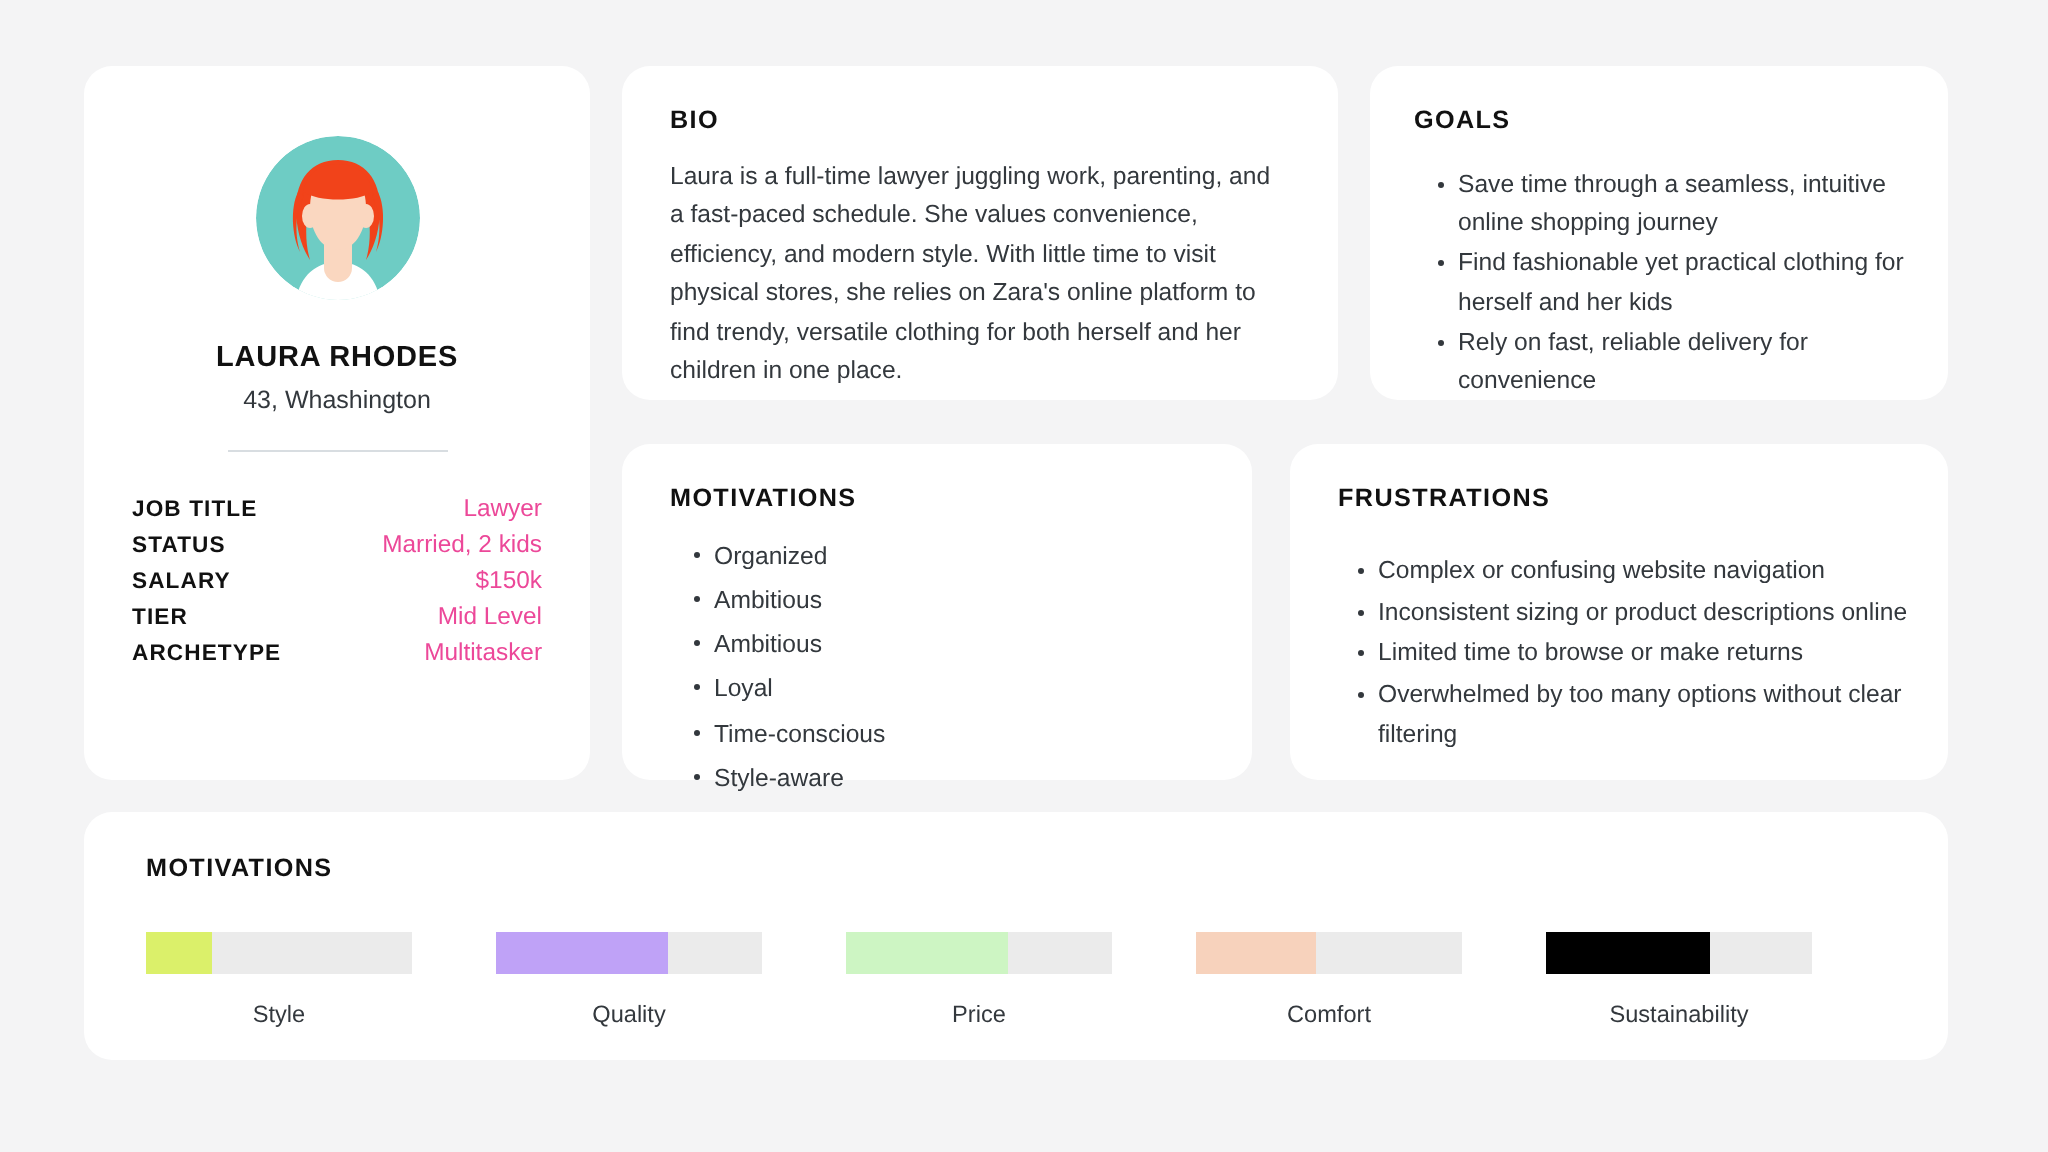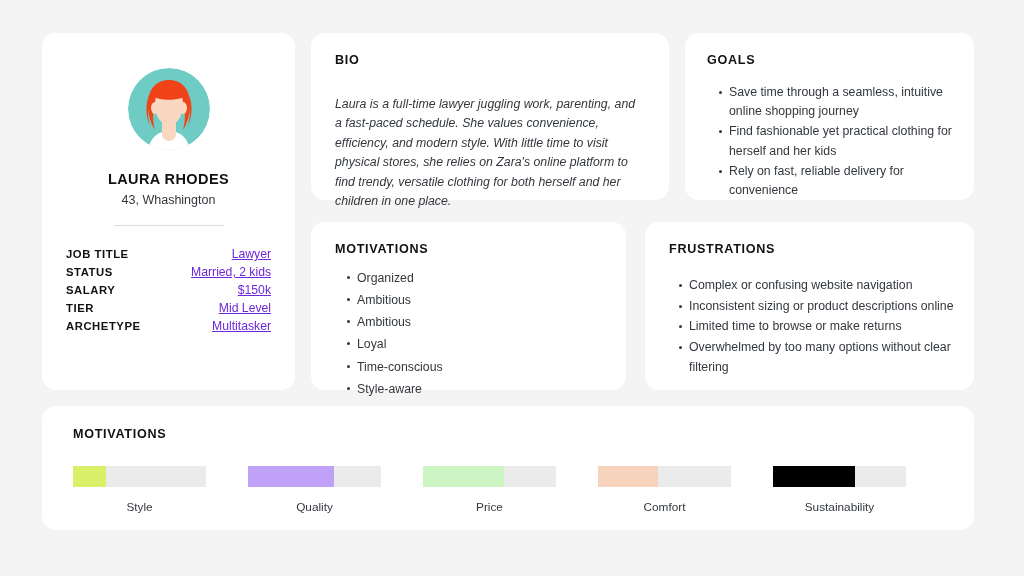--- a/index.html
+++ b/index.html
@@ -93,40 +93,38 @@
   .attr-label {
     font-size: 11.3px;
     font-weight: bold;
     letter-spacing: 0.55px;
     color: #111111;
     white-space: nowrap;
   }
 
   .attr-value {
     font-size: 12.2px;
-    color: #6d28d9;
+    color: #ec4899;
     text-align: center;
     white-space: nowrap;
-    text-decoration: underline;
   }
 
   
   .section-title {
     font-size: 12.6px;
     font-weight: bold;
     letter-spacing: 0.7px;
     color: #111111;
   }
 
   .body-text {
-    margin-top: 28px;
+    margin-top: 12px;
     font-size: 12.3px;
     line-height: 1.58;
     color: #33383d;
-    font-style: italic;
   }
 
   ul.bullets {
     margin-top: 16px;
     padding-left: 16px;
     list-style: none;
   }
   ul.bullets li {
     position: relative;
     font-size: 12.3px;

